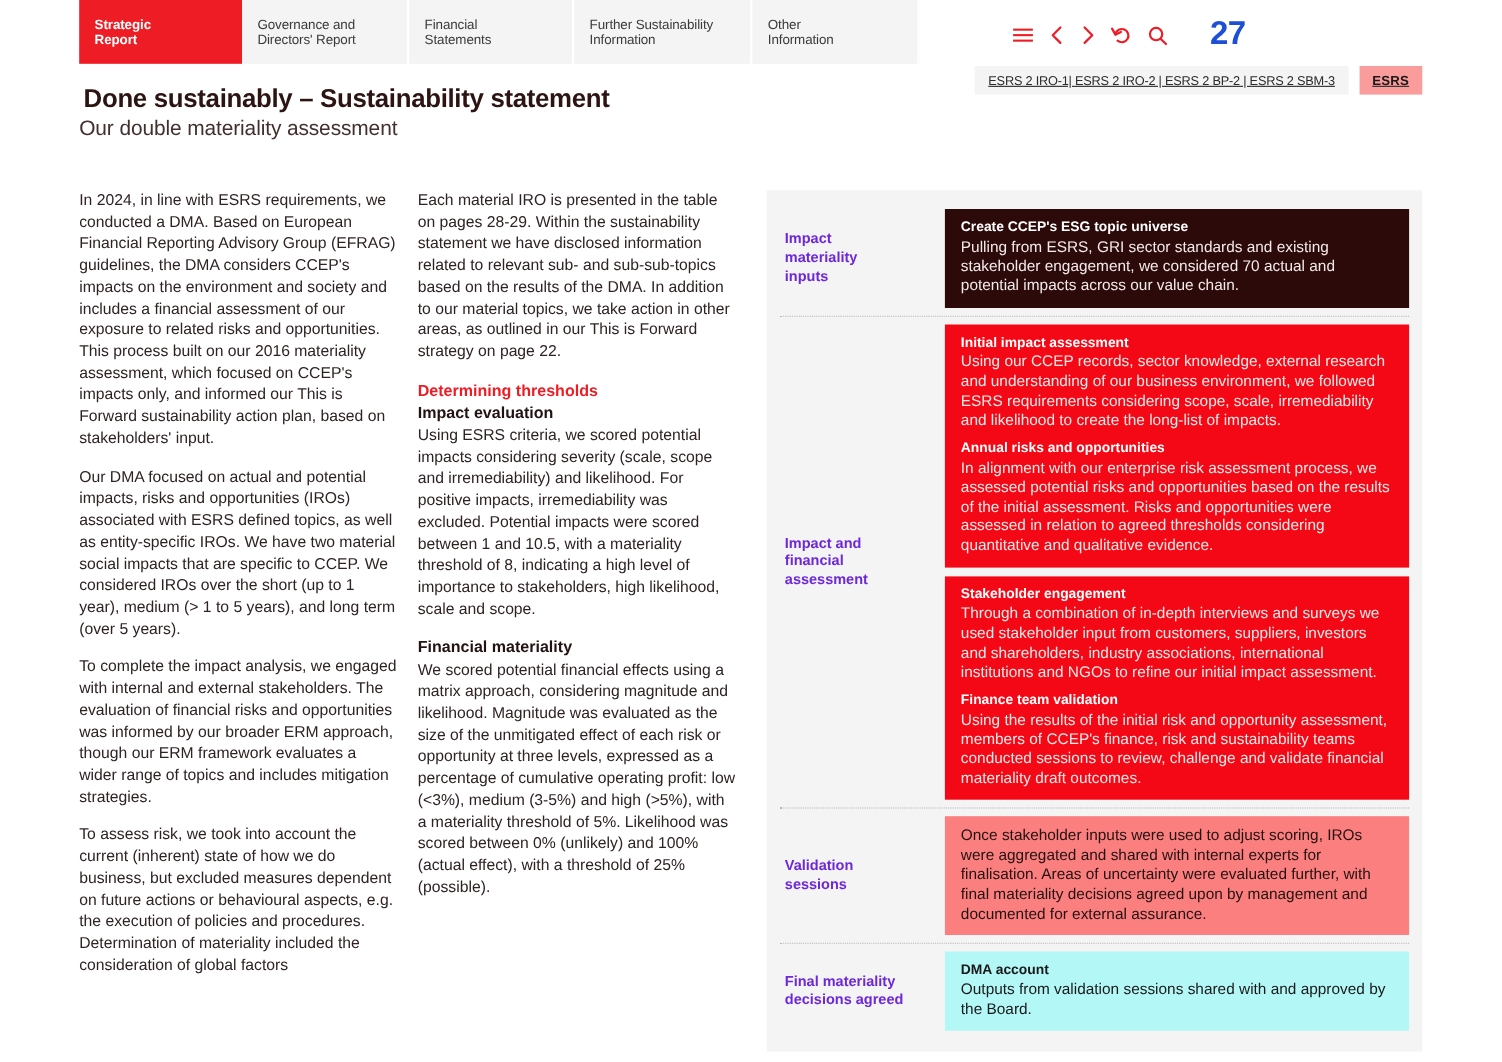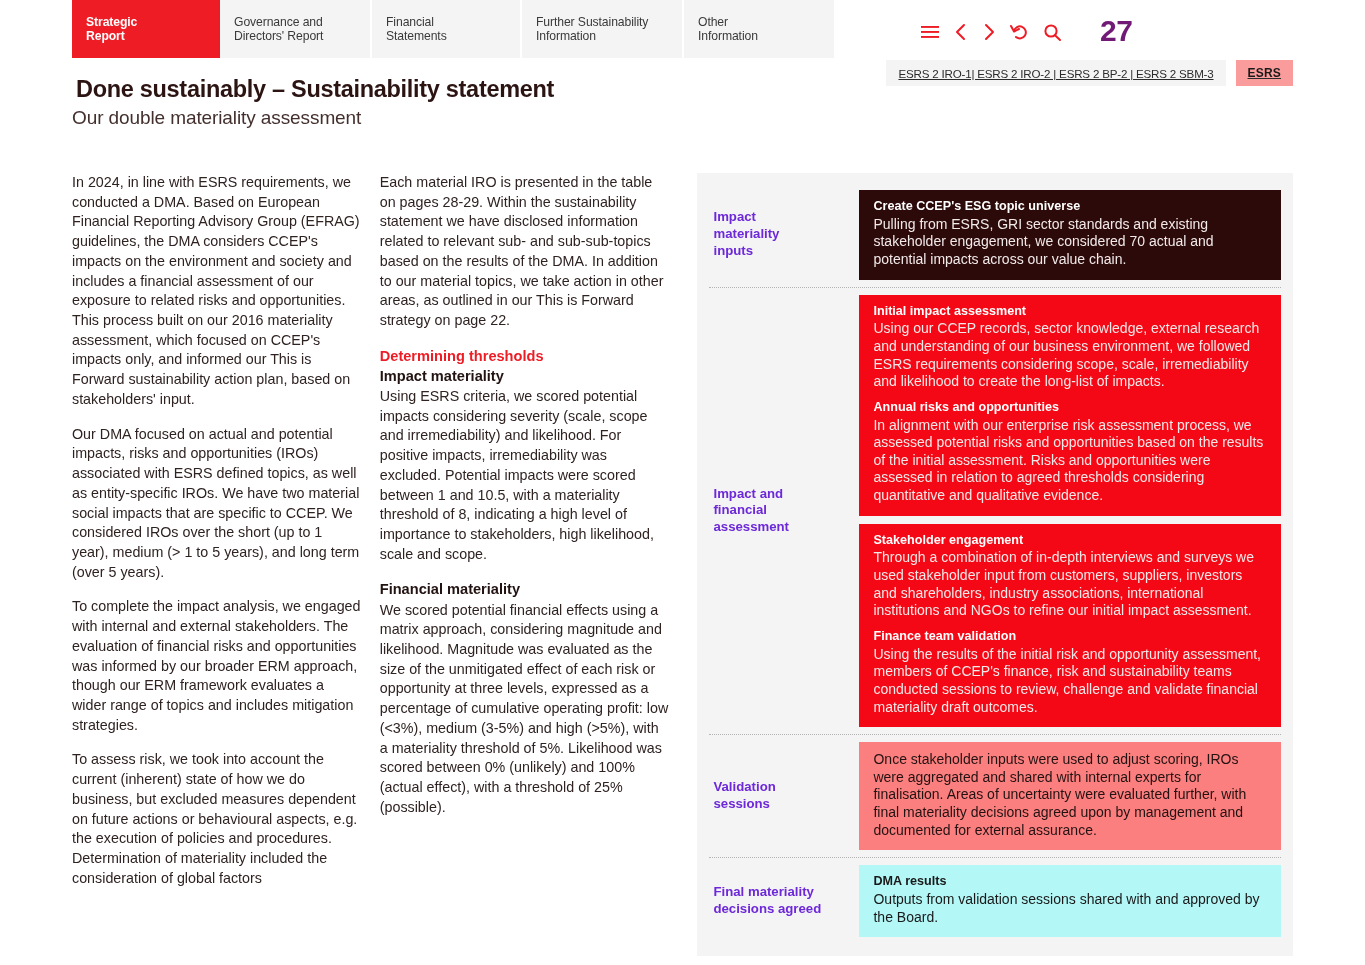--- a/index.html
+++ b/index.html
@@ -77,21 +77,21 @@
     align-items: center;
     gap: 14px;
     margin-left: 60px;
     margin-top: 6px;
   }
   .hdr-icons svg { display: block; }
   .page-number {
     margin-left: 38px;
     font-size: 30px;
     font-weight: bold;
-    color: #701a75;
+    color: #1d4ed8;
     letter-spacing: -0.5px;
     margin-top: 4px;
   }
 
   
   .titleblock {
     position: relative;
     padding: 12px 72px 0 72px;
   }
   h1.page-title {
@@ -310,21 +310,21 @@
   <div class="col">
     <p>In 2024, in line with ESRS requirements, we conducted a DMA. Based on European Financial Reporting Advisory Group (EFRAG) guidelines, the DMA considers CCEP's impacts on the environment and society and includes a financial assessment of our exposure to related risks and opportunities. This process built on our 2016 materiality assessment, which focused on CCEP's impacts only, and informed our This is Forward sustainability action plan, based on stakeholders' input.</p>
     <p>Our DMA focused on actual and potential impacts, risks and opportunities (IROs) associated with ESRS defined topics, as well as entity-specific IROs. We have two material social impacts that are specific to CCEP. We considered IROs over the short (up to 1 year), medium (&gt; 1 to 5 years), and long term (over 5 years).</p>
     <p>To complete the impact analysis, we engaged with internal and external stakeholders. The evaluation of financial risks and opportunities was informed by our broader ERM approach, though our ERM framework evaluates a wider range of topics and includes mitigation strategies.</p>
     <p>To assess risk, we took into account the current (inherent) state of how we do business, but excluded measures dependent on future actions or behavioural aspects, e.g. the execution of policies and procedures. Determination of materiality included the consideration of global factors</p>
   </div>
 
   <div class="col">
     <p>Each material IRO is presented in the table on pages 28-29. Within the sustainability statement we have disclosed information related to relevant sub- and sub-sub-topics based on the results of the DMA. In addition to our material topics, we take action in other areas, as outlined in our This is Forward strategy on page 22.</p>
     <div class="hd-red">Determining thresholds</div>
-    <div class="hd-black">Impact materiality</div>
+    <div class="hd-black">Impact evaluation</div>
     <p>Using ESRS criteria, we scored potential impacts considering severity (scale, scope and irremediability) and likelihood. For positive impacts, irremediability was excluded. Potential impacts were scored between 1 and 10.5, with a materiality threshold of 8, indicating a high level of importance to stakeholders, high likelihood, scale and scope.</p>
     <div class="hd-black">Financial materiality</div>
     <p>We scored potential financial effects using a matrix approach, considering magnitude and likelihood. Magnitude was evaluated as the size of the unmitigated effect of each risk or opportunity at three levels, expressed as a percentage of cumulative operating profit: low (&lt;3%), medium (3-5%) and high (&gt;5%), with a materiality threshold of 5%. Likelihood was scored between 0% (unlikely) and 100% (actual effect), with a threshold of 25% (possible).</p>
   </div>
 
   <div class="diagram">
 
     <div class="drow">
       <div class="dlabel">Impact
 materiality
@@ -369,20 +369,20 @@
           <p class="dbox-body">Once stakeholder inputs were used to adjust scoring, IROs were aggregated and shared with internal experts for finalisation. Areas of uncertainty were evaluated further, with final materiality decisions agreed upon by management and documented for external assurance.</p>
         </div>
       </div>
     </div>
 
     <div class="drow">
       <div class="dlabel">Final materiality
 decisions agreed</div>
       <div class="dboxes">
         <div class="dbox cyan">
-          <p class="dbox-title">DMA results</p>
+          <p class="dbox-title">DMA account</p>
           <p class="dbox-body">Outputs from validation sessions shared with and approved by the Board.</p>
         </div>
       </div>
     </div>
 
   </div>
 </div>
 
 </body></html>

